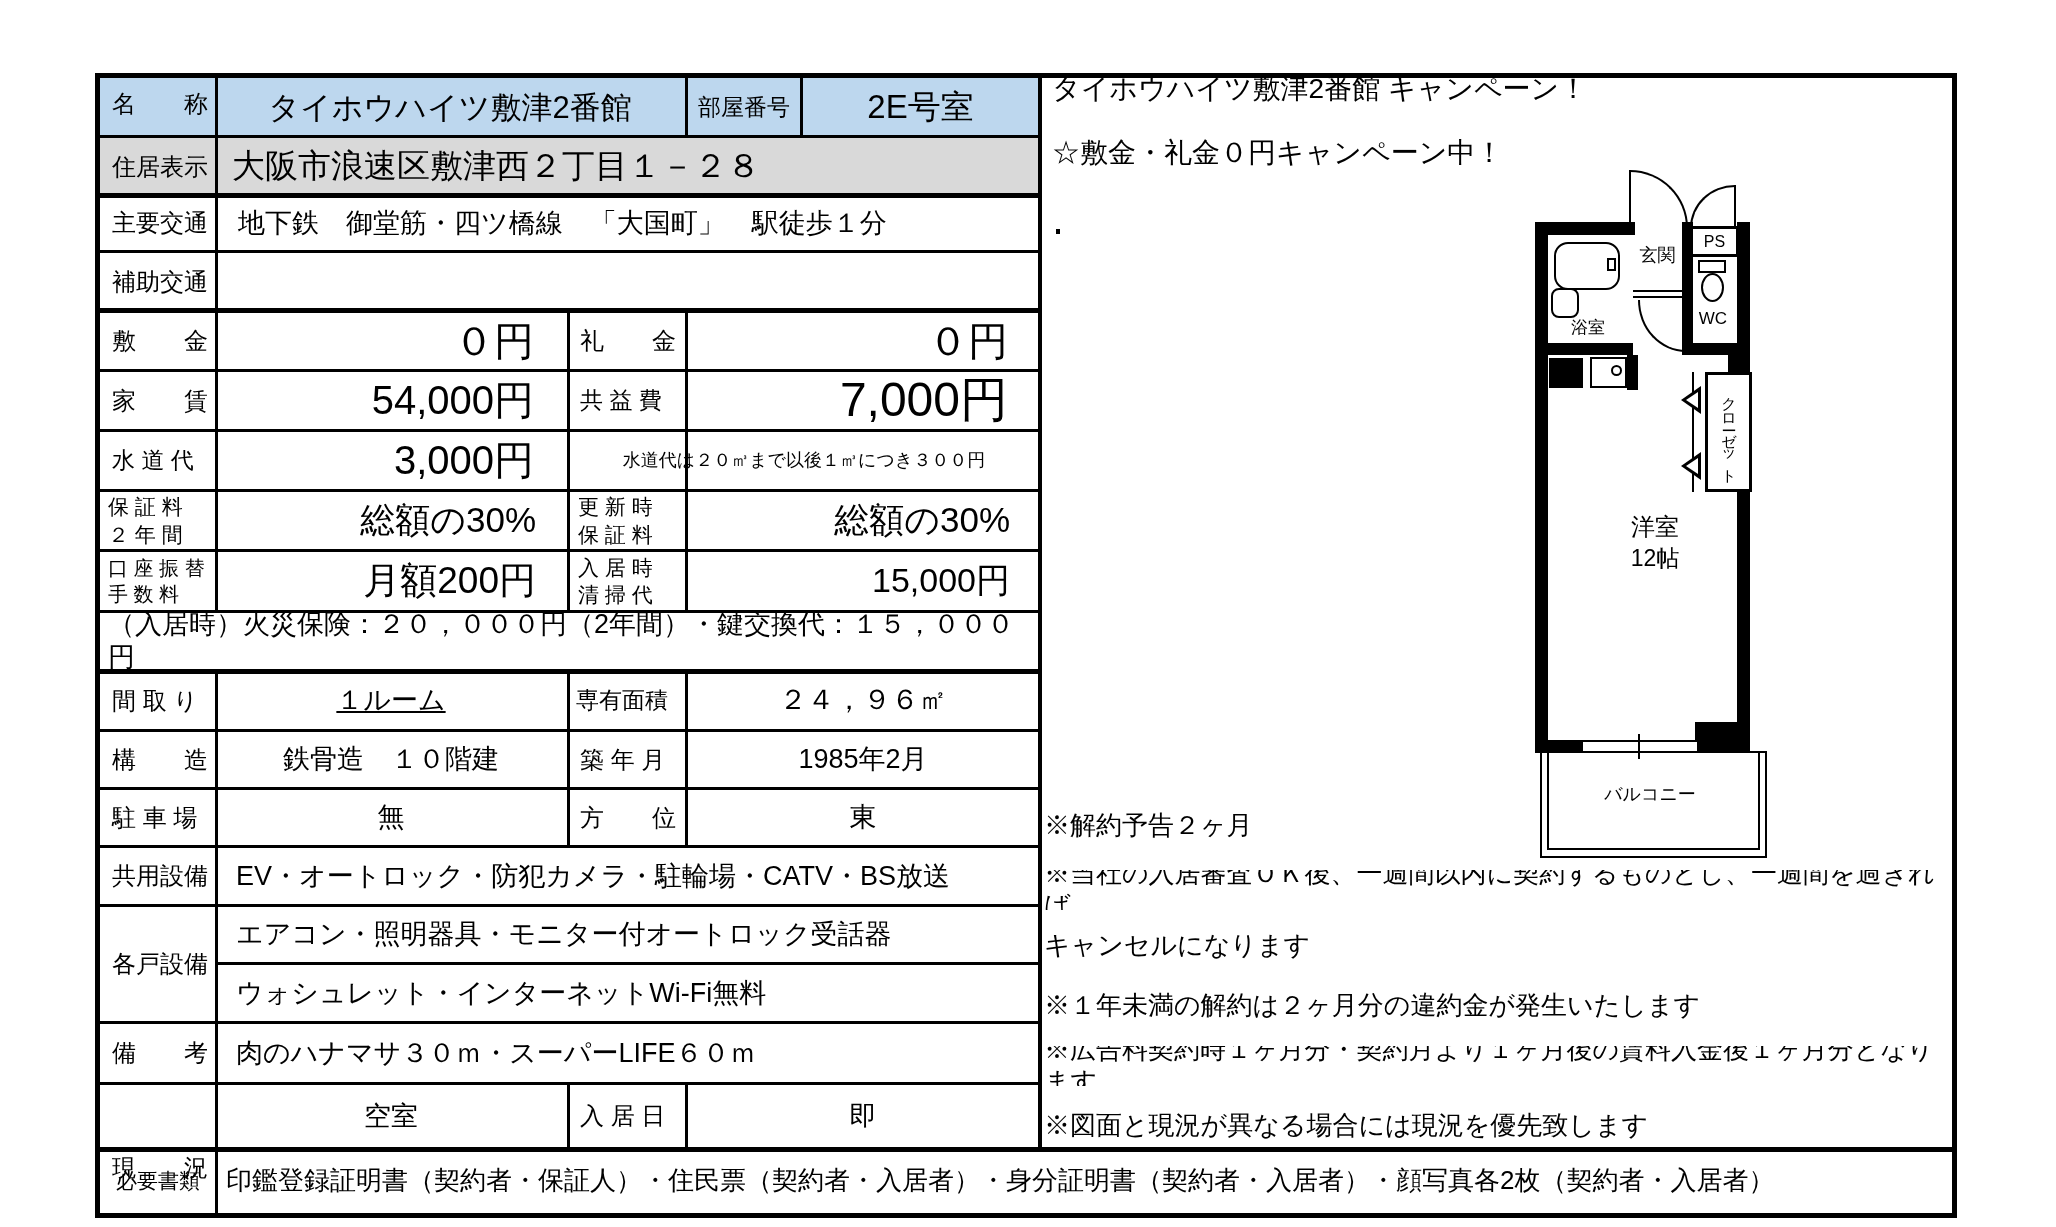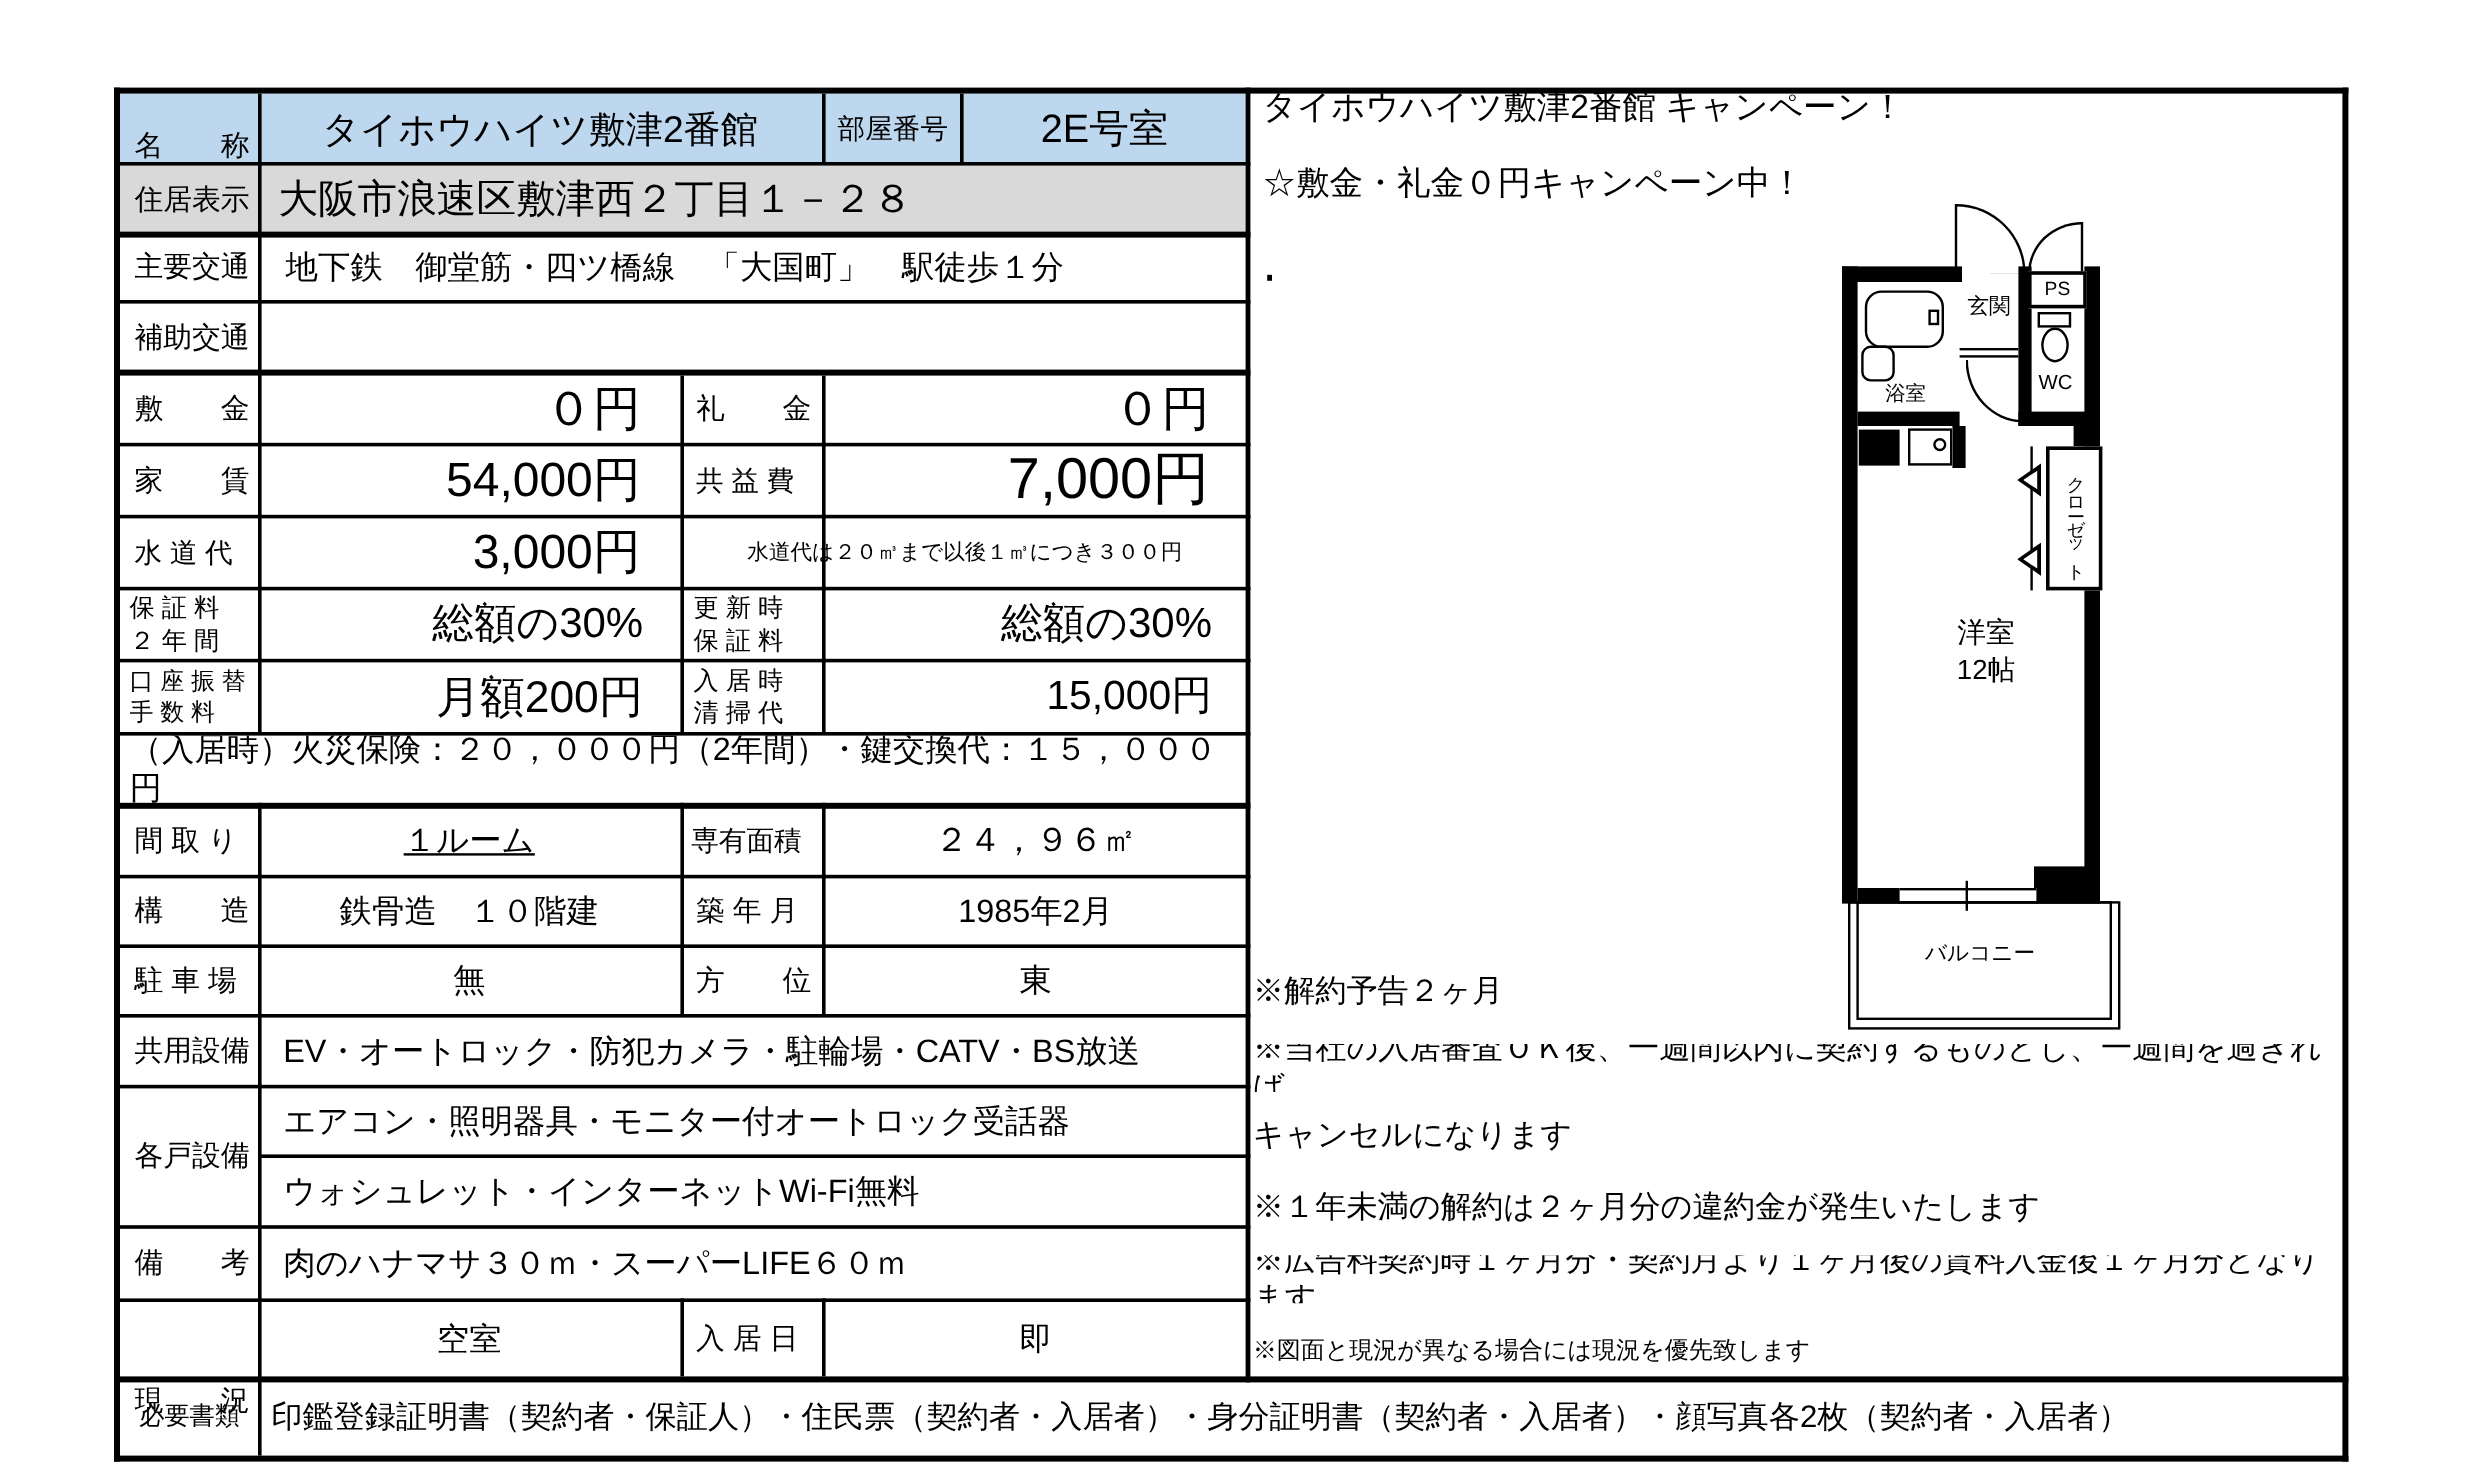--- a/index.html
+++ b/index.html
@@ -69,21 +69,21 @@
   <div class="ln" style="left:215px;top:669px;width:3px;height:544px;"></div>
   <div class="ln" style="left:567px;top:313px;width:3px;height:297px;"></div>
   <div class="ln" style="left:567px;top:669px;width:3px;height:176px;"></div>
   <div class="ln" style="left:567px;top:1082px;width:3px;height:65px;"></div>
   <div class="ln" style="left:685px;top:78px;width:3px;height:57px;"></div>
   <div class="ln" style="left:685px;top:313px;width:3px;height:297px;"></div>
   <div class="ln" style="left:685px;top:669px;width:3px;height:176px;"></div>
   <div class="ln" style="left:685px;top:1082px;width:3px;height:65px;"></div>
   <div class="ln" style="left:800px;top:78px;width:3px;height:57px;"></div>
 
-  <div class="cell lab" style="left:100px;top:94px;width:115px;height:55px;">名　　称</div>
+  <div class="cell lab" style="left:100px;top:76px;width:115px;height:55px;">名　　称</div>
   <div class="cell c" style="left:218px;top:80px;width:464px;height:55px;font-size:31px;">タイホウハイツ敷津2番館</div>
   <div class="cell c" style="left:688px;top:80px;width:112px;height:55px;font-size:23px;">部屋番号</div>
   <div class="cell c" style="left:803px;top:80px;width:235px;height:55px;font-size:33px;">2E号室</div>
 
   <div class="cell lab" style="left:100px;top:140px;width:115px;height:53px;">住居表示</div>
   <div class="cell l" style="left:218px;top:140px;width:820px;height:53px;font-size:33px;padding-left:14px;">大阪市浪速区敷津西２丁目１－２８</div>
 
   <div class="cell lab" style="left:100px;top:196px;width:115px;height:54px;">主要交通</div>
   <div class="cell l" style="left:218px;top:196px;width:820px;height:54px;font-size:27px;padding-left:20px;">地下鉄　御堂筋・四ツ橋線　「大国町」　駅徒歩１分</div>
 
@@ -155,21 +155,21 @@
 
   <div class="cell l" style="left:1052px;top:66px;width:890px;height:46px;font-size:28px;">タイホウハイツ敷津2番館 キャンペーン！</div>
   <div class="cell l" style="left:1052px;top:130px;width:890px;height:46px;font-size:28px;">☆敷金・礼金０円キャンペーン中！</div>
   <div class="dot" style="left:1056px;top:229px;width:4px;height:5px;"></div>
 
   <div class="cell l" style="left:1044px;top:806px;width:500px;height:40px;font-size:26px;">※解約予告２ヶ月</div>
   <div class="cell l" style="left:1044px;top:870px;width:905px;height:40px;font-size:26px;">※当社の入居審査ＯＫ後、一週間以内に契約するものとし、一週間を過ぎれば</div>
   <div class="cell l" style="left:1044px;top:926px;width:500px;height:40px;font-size:26px;">キャンセルになります</div>
   <div class="cell l" style="left:1044px;top:986px;width:800px;height:40px;font-size:26px;">※１年未満の解約は２ヶ月分の違約金が発生いたします</div>
   <div class="cell l" style="left:1044px;top:1046px;width:905px;height:40px;font-size:26px;">※広告料契約時１ヶ月分・契約月より１ヶ月後の賃料入金後１ヶ月分となります</div>
-  <div class="cell l" style="left:1044px;top:1106px;width:800px;height:40px;font-size:20px;">※図面と現況が異なる場合には現況を優先致します</div>
+  <div class="cell l" style="left:1044px;top:1106px;width:800px;height:40px;font-size:26px;">※図面と現況が異なる場合には現況を優先致します</div>
 
   <div class="fp">
 
     <div class="w" style="left:0px;top:62px;width:100px;height:13px;"></div>
     <div class="w" style="left:0px;top:62px;width:13px;height:531px;"></div>
     <div class="w" style="left:147px;top:62px;width:11px;height:133px;"></div>
     <div class="w" style="left:202px;top:62px;width:13px;height:133px;"></div>
     <div class="w" style="left:13px;top:183px;width:85px;height:12px;"></div>
     <div class="w" style="left:92px;top:195px;width:11px;height:35px;"></div>
     <div class="w" style="left:147px;top:183px;width:68px;height:12px;"></div>

